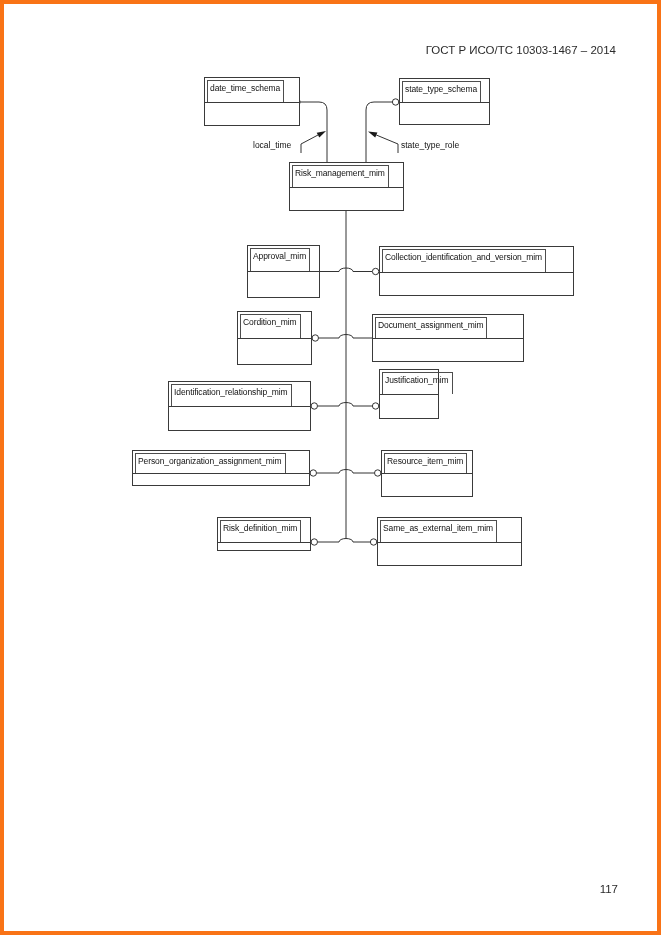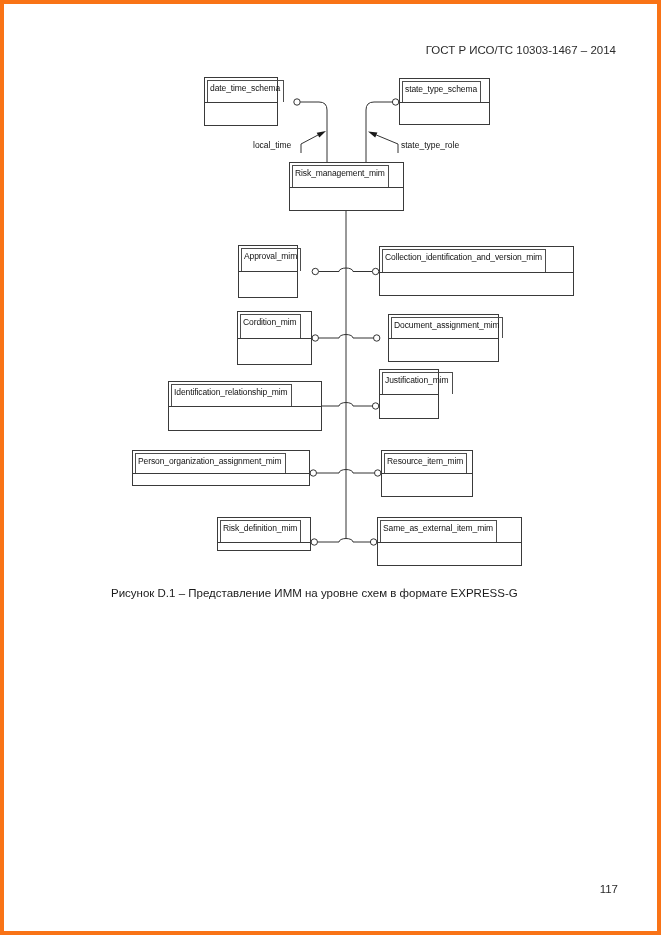--- a/index.html
+++ b/index.html
@@ -89,63 +89,63 @@
 
     <path d="M312.5,469 H335 A7,3.5 0 0 1 349,469 H370.5"></path>
     <circle cx="309.3" cy="469" r="3.2"></circle>
     <circle cx="373.7" cy="469" r="3.2"></circle>
 
     <path d="M313.5,538 H335 A7,3.5 0 0 1 349,538 H366.4"></path>
     <circle cx="310.3" cy="538" r="3.2"></circle>
     <circle cx="369.6" cy="538" r="3.2"></circle>
   </svg>
 
-  <div class="ebox" style="left:200px;top:73px;width:74px;height:49px">
+  <div class="ebox" style="left:200px;top:73px;width:96px;height:49px">
     <div class="band" style="height:25px">
       <span class="ttl">date_time_schema</span>
     </div>
   </div>
   <div class="ebox" style="left:395px;top:74px;width:91px;height:47px">
     <div class="band" style="height:24px">
       <span class="ttl">state_type_schema</span>
     </div>
   </div>
 
   <span class="rel-label" style="left:249px;top:136px">local_time</span>
   <span class="rel-label" style="left:397px;top:136px">state_type_role</span>
 
   <div class="ebox" style="left:285px;top:158px;width:115px;height:49px">
     <div class="band" style="height:25px">
       <span class="ttl">Risk_management_mim</span>
     </div>
   </div>
 
-  <div class="ebox" style="left:234px;top:241px;width:60px;height:53px">
+  <div class="ebox" style="left:243px;top:241px;width:73px;height:53px">
     <div class="band" style="height:26px">
       <span class="ttl">Approval_mim</span>
     </div>
   </div>
   <div class="ebox" style="left:375px;top:242px;width:195px;height:50px">
     <div class="band" style="height:26px">
       <span class="ttl">Collection_identification_and_version_mim</span>
     </div>
   </div>
 
   <div class="ebox" style="left:233px;top:307px;width:75px;height:54px">
     <div class="band" style="height:27px">
       <span class="ttl">Cordition_mim</span>
     </div>
   </div>
-  <div class="ebox" style="left:384px;top:310px;width:111px;height:48px">
+  <div class="ebox" style="left:368px;top:310px;width:152px;height:48px">
     <div class="band" style="height:24px">
       <span class="ttl">Document_assignment_mim</span>
     </div>
   </div>
 
-  <div class="ebox" style="left:164px;top:377px;width:154px;height:50px">
+  <div class="ebox" style="left:164px;top:377px;width:143px;height:50px">
     <div class="band" style="height:25px">
       <span class="ttl">Identification_relationship_mim</span>
     </div>
   </div>
   <div class="ebox" style="left:375px;top:365px;width:60px;height:50px">
     <div class="band" style="height:25px">
       <span class="ttl">Justification_mim</span>
     </div>
   </div>
 
@@ -164,17 +164,16 @@
     <div class="band" style="height:25px">
       <span class="ttl">Risk_definition_mim</span>
     </div>
   </div>
   <div class="ebox" style="left:373px;top:513px;width:145px;height:49px">
     <div class="band" style="height:25px">
       <span class="ttl">Same_as_external_item_mim</span>
     </div>
   </div>
 
-  <div class="caption">Рисунок D.1 –  Представление ИММ на уровне схем в формате EXPRESS-G</div>
 
   <div class="pagenum">117</div>
 
 </div>
 
 </body></html>

